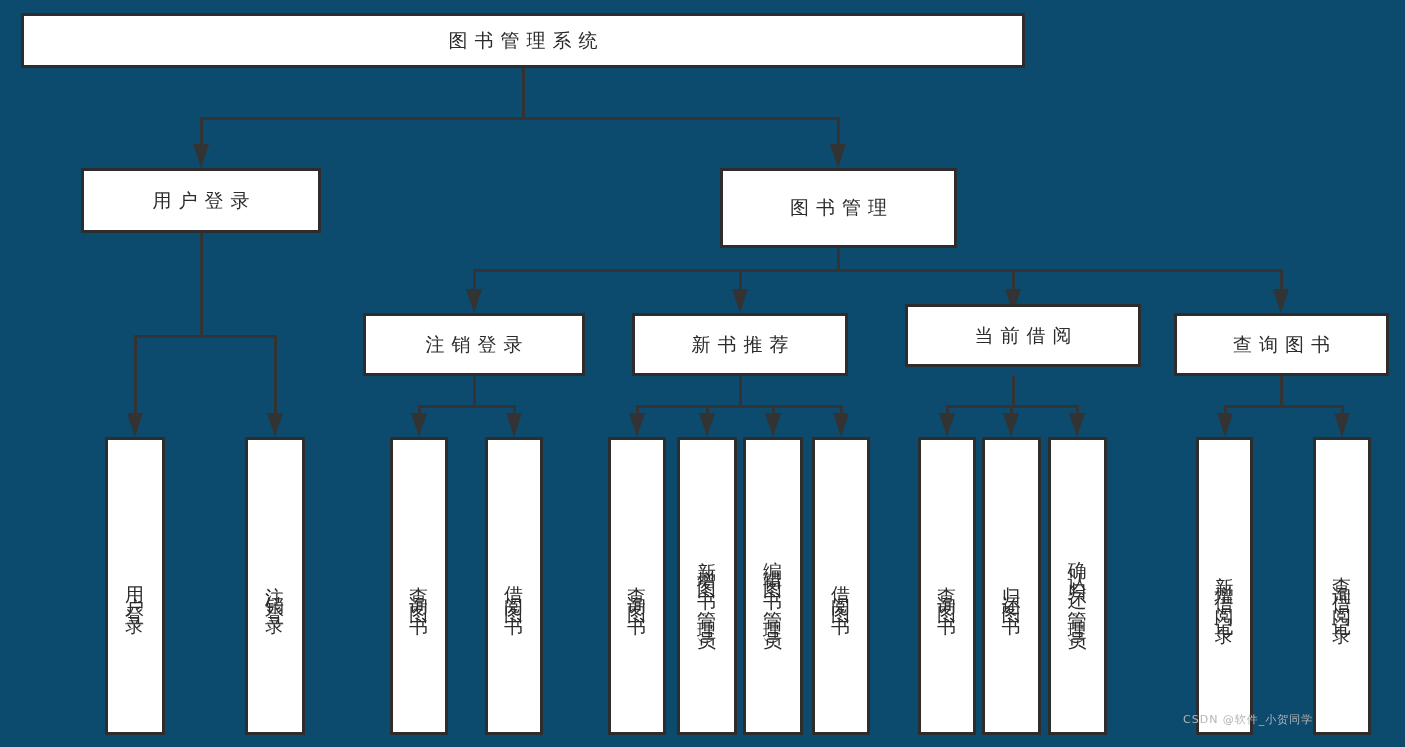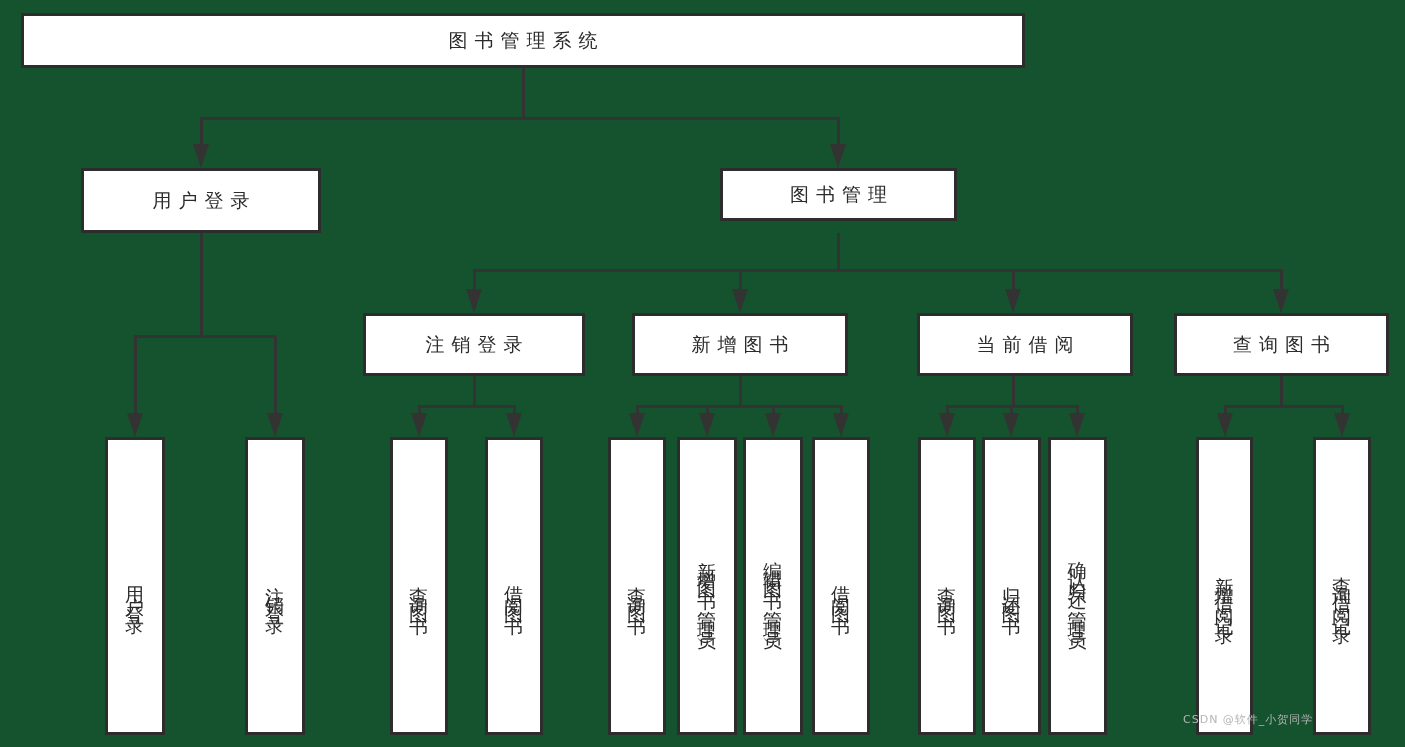--- a/index.html
+++ b/index.html
@@ -1,19 +1,19 @@
 <!DOCTYPE html>
 <html><head>
 <meta charset="utf-8">
 <style>
   html, body { margin:0; padding:0; background:#ffffff; }
   .stage {
     position:relative;
     width:1405px; height:747px;
-    background:#14532d;
+    background:#0c4a6e;
     overflow:hidden;
     font-family:"DejaVu Sans","Liberation Sans",sans-serif;
   }
   .node {
     position:absolute;
     box-sizing:border-box;
     background:#ffffff;
     border:3px solid #2d2d2d;
     display:flex;
     align-items:center;
@@ -118,30 +118,30 @@
       <div class="line" style="left: 1340.5px; top: 406px; width: 3px; height: 13px;"></div>
       <div class="arrow" style="left: 1334px; top: 413px;"></div>
     </div>
   <div id="nodes-layer">
       <div class="node h" style="left: 21px; top: 13px; width: 1004px; height: 55px;">
         <span class="label">图书管理系统</span>
       </div>
       <div class="node h" style="left: 81px; top: 168px; width: 240px; height: 65px;">
         <span class="label">用户登录</span>
       </div>
-      <div class="node h" style="left: 720px; top: 168px; width: 237px; height: 53px;">
+      <div class="node h" style="left: 720px; top: 168px; width: 237px; height: 80px;">
         <span class="label">图书管理</span>
       </div>
       <div class="node h" style="left: 363px; top: 313px; width: 222px; height: 63px;">
         <span class="label">注销登录</span>
       </div>
       <div class="node h" style="left: 632px; top: 313px; width: 216px; height: 63px;">
-        <span class="label">新增图书</span>
+        <span class="label">新书推荐</span>
       </div>
-      <div class="node h" style="left: 905px; top: 313px; width: 216px; height: 63px; margin-left: 12px;">
+      <div class="node h" style="left: 905px; top: 304px; width: 236px; height: 63px;">
         <span class="label">当前借阅</span>
       </div>
       <div class="node h" style="left: 1174px; top: 313px; width: 215px; height: 63px;">
         <span class="label">查询图书</span>
       </div>
       <div class="node v" style="left: 105px; top: 437px; width: 60px; height: 298px;">
         <span class="label">用户登录</span>
       </div>
       <div class="node v" style="left: 245px; top: 437px; width: 60px; height: 298px;">
         <span class="label">注销登录</span>

